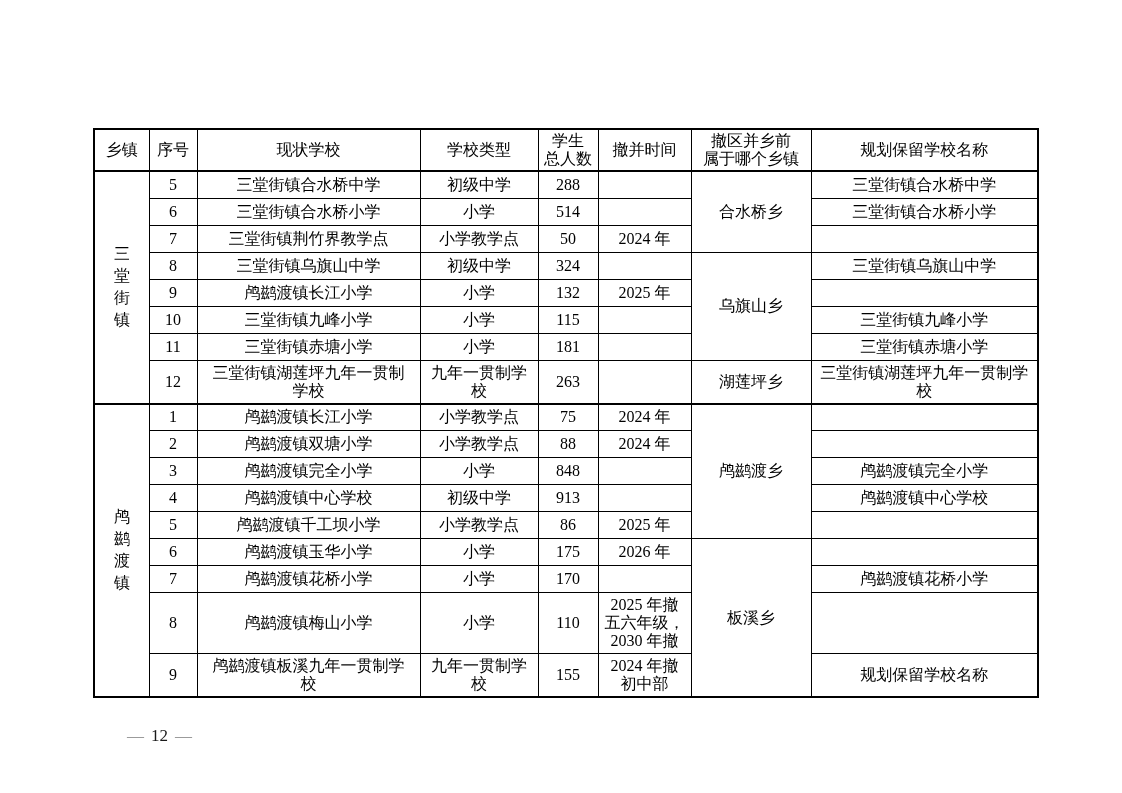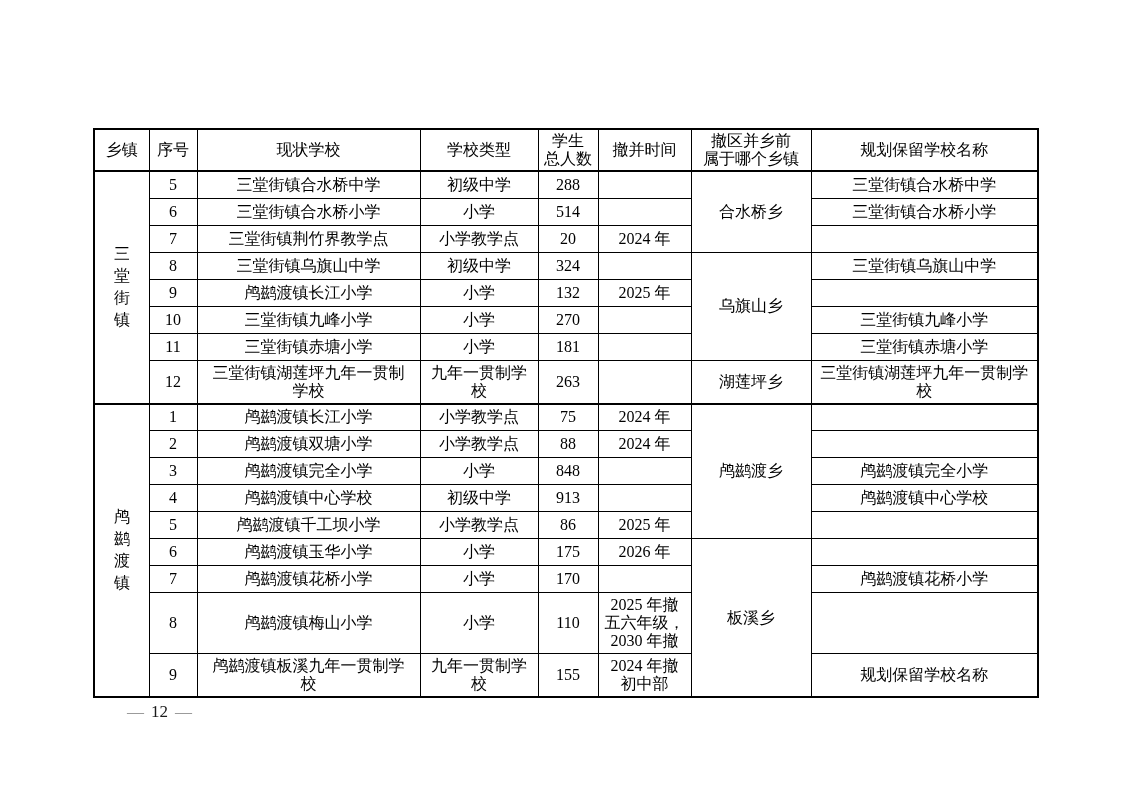--- a/index.html
+++ b/index.html
@@ -35,21 +35,21 @@
   .doc-table tr.group-start td { border-top:2px solid #000; }
   .c-merge { padding:3px 5px !important; }
   .c-former { padding:3px 20px !important; }
   td.vert { padding:3px 18px !important; }
   .vert-inner {
     width:18px; margin:0 auto;
     word-break:break-all; line-height:22px; font-size:16px;
     text-align:center;
   }
   .page-number {
-    position:absolute; left:127px; top:702px;
+    position:absolute; left:127px; top:726px;
     font-size:17px; line-height:20px;
     font-family:"Liberation Serif","DejaVu Serif",serif;
     color:#1a1a1a;
   }
   .page-number .dash { color:#8a8a8a; }
   .page-number .num { margin:0 7px; }
 </style>
 </head>
 <body>
 
@@ -102,21 +102,21 @@
         <td>三堂街镇合水桥小学</td>
         <td>小学</td>
         <td>514</td>
         <td class="c-merge"></td>
         <td>三堂街镇合水桥小学</td>
       </tr>
       <tr>
         <td>7</td>
         <td>三堂街镇荆竹界教学点</td>
         <td>小学教学点</td>
-        <td>20</td>
+        <td>50</td>
         <td class="c-merge">2024 年</td>
         <td></td>
       </tr>
       <tr>
         <td>8</td>
         <td>三堂街镇乌旗山中学</td>
         <td>初级中学</td>
         <td>324</td>
         <td class="c-merge"></td>
         <td class="c-former" rowspan="4">乌旗山乡</td>
@@ -127,21 +127,21 @@
         <td>鸬鹚渡镇长江小学</td>
         <td>小学</td>
         <td>132</td>
         <td class="c-merge">2025 年</td>
         <td></td>
       </tr>
       <tr>
         <td>10</td>
         <td>三堂街镇九峰小学</td>
         <td>小学</td>
-        <td>270</td>
+        <td>115</td>
         <td class="c-merge"></td>
         <td>三堂街镇九峰小学</td>
       </tr>
       <tr>
         <td>11</td>
         <td>三堂街镇赤塘小学</td>
         <td>小学</td>
         <td>181</td>
         <td class="c-merge"></td>
         <td>三堂街镇赤塘小学</td>

